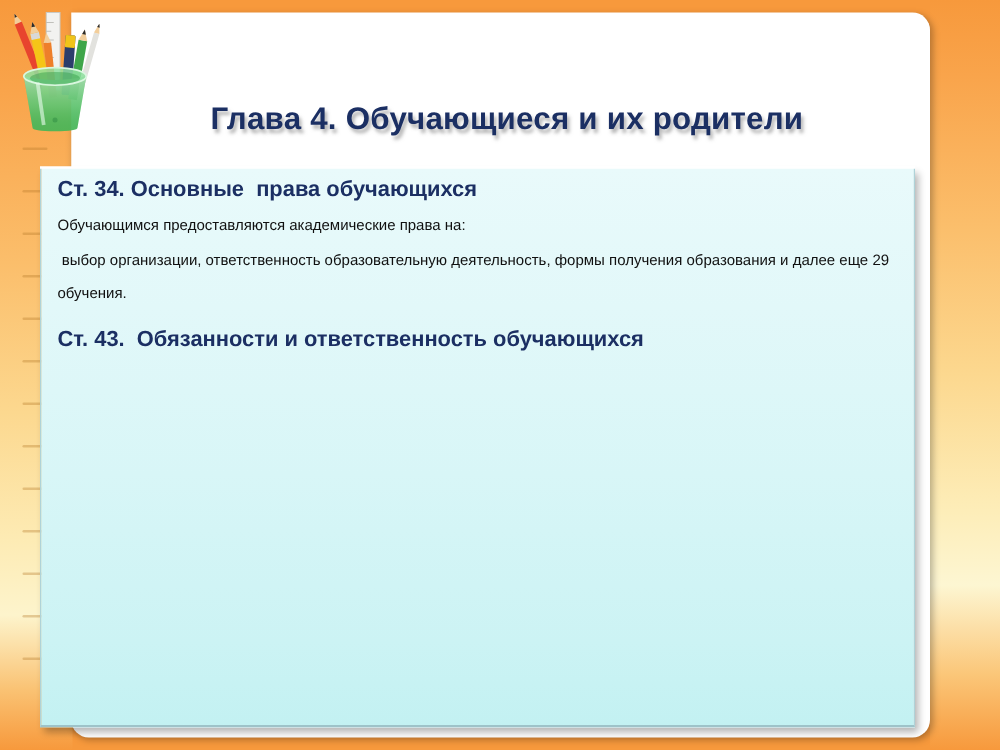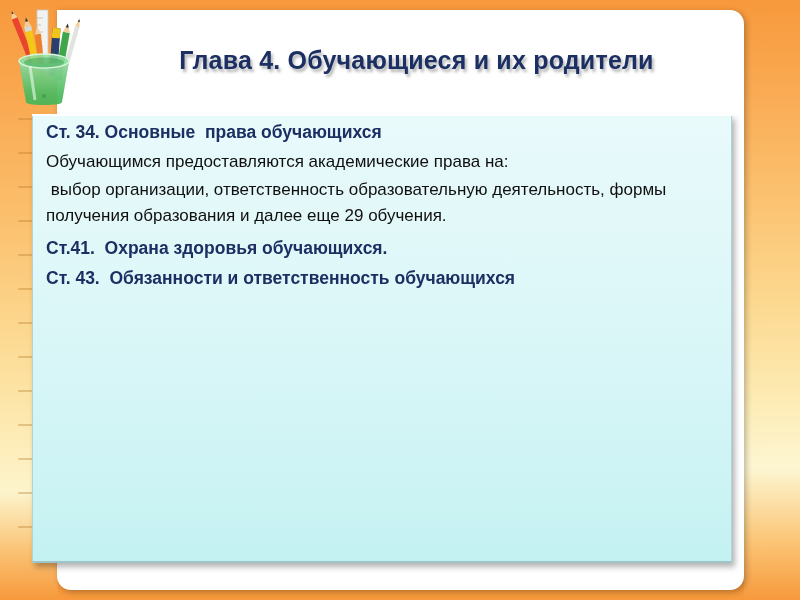--- a/index.html
+++ b/index.html
@@ -88,43 +88,43 @@
     width: 687px;
     height: 580px;
     background: #FFFFFF;
     border-radius: 0 14px 14px 14px;
     box-shadow: 2px 2px 6px rgba(0,0,0,0.28);
   }
 
   
   .title-zone {
     position: absolute;
-    left: 58px;
+    left: 47px;
     top: 10px;
     width: 687px;
     height: 100px;
     display: flex;
-    align-items: center;
+    align-items: flex-end;
     justify-content: center;
   }
   .title-text {
     font-size: 25px;
     font-weight: bold;
     color: #1B2F63;
     letter-spacing: 0.2px;
     text-shadow: 2px 3px 3px rgba(120,120,120,0.55);
     white-space: nowrap;
     padding-left: 30px;
   }
 
   
   .body-panel {
     position: absolute;
     left: 32px;
-    top: 115px;
+    top: 134px;
     width: 700px;
     height: 448px;
     background: linear-gradient(to bottom,
         #E9FAFB 0%,
         #E2F8F9 25%,
         #D8F6F7 55%,
         #CCF3F4 85%,
         #C3F1F2 100%);
     border-left: 1px solid #AFD3D8;
     border-right: 1px solid #AFD3D8;
@@ -145,21 +145,21 @@
 
   .body-inner {
     position: absolute;
     left: 13px;
     top: 5px;
     right: 14px;
   }
 
   .ln {
     color: #101010;
-    font-size: 17px;
+    font-size: 12px;
     line-height: 25.5px;
     white-space: pre-wrap;
   }
   .ln.b {
     font-weight: bold;
     color: #1B2F63;
     font-size: 17.5px;
   }
   .ln.para {
     margin: 0;
@@ -291,21 +291,20 @@
 
       <div class="gap-sm"></div>
 
       <div class="ln para"><span> выбор организации, ответственность образовательную деятельность, формы получения образования и далее еще </span><b class="inl">29</b><span> обучения.</span></div>
 
       <div class="gap"></div>
 
 
       <div class="gap"></div>
 
-      <div class="ln b">Ст.41.  Охрана здоровья обучающихся.</div>
 
       <div class="gap"></div>
 
       <div class="ln b">Ст. 43.  Обязанности и ответственность обучающихся</div>
 
       <div class="gap"></div>
 
 
     </div>
   </div>

